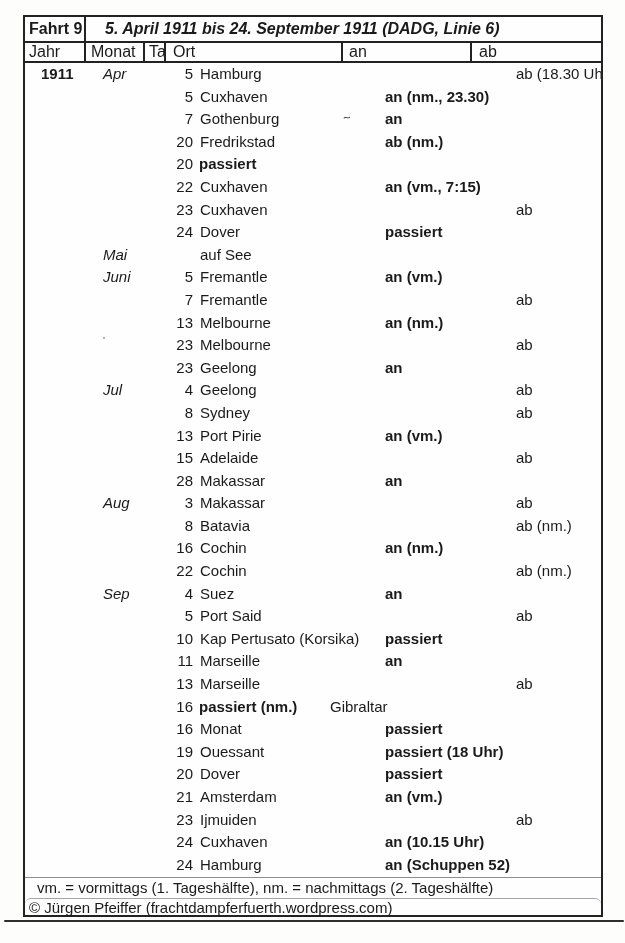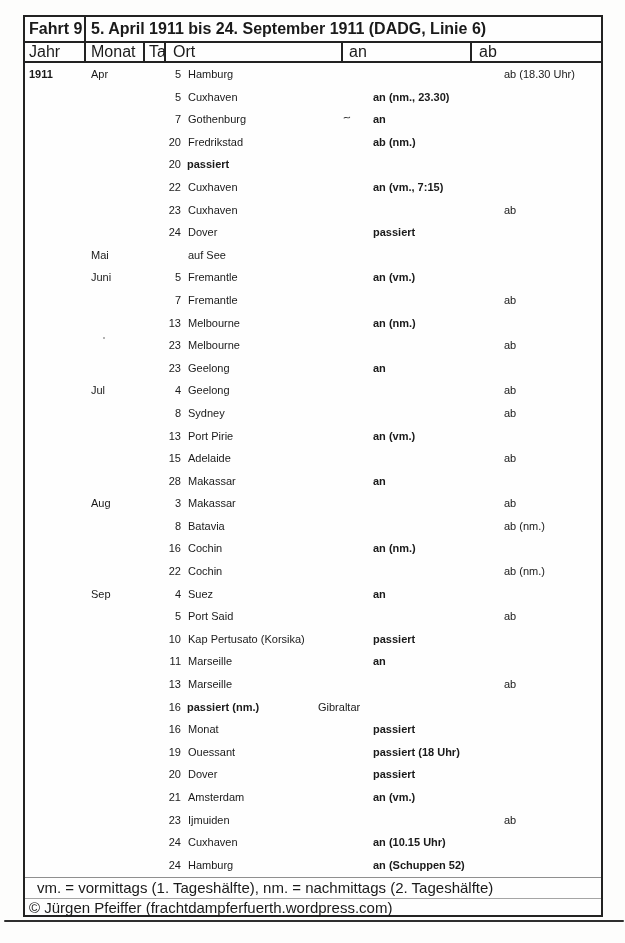--- a/index.html
+++ b/index.html
@@ -42,22 +42,23 @@
   }
   .hdr1 .fahrt-cell {
     width: 61px;
     flex: none;
     border-right: 2px solid #222;
     padding-left: 4px;
     box-sizing: border-box;
   }
   .hdr1 .title-cell {
     flex: 1;
-    padding-left: 5px;
+    padding-left: 19px;
     white-space: nowrap;
+    font-style: italic;
   }
   
   .hdr2 {
     display: flex;
     height: 18px;
     line-height: 18px;
     border-bottom: 2px solid #222;
     font-weight: normal;
     font-size: 16px;
     flex: none;
@@ -73,31 +74,32 @@
   .hdr2 .h-monat { width: 59px; padding-left: 5px; }
   .hdr2 .h-tag   { width: 21px; }
   .hdr2 .h-ort   { width: 177px; padding-left: 7px; }
   .hdr2 .h-an    { width: 129px; padding-left: 6px; }
   .hdr2 .h-ab    { flex: 1; border-right: none; padding-left: 7px; }
   
   .tbody {
     flex: none;
     height: 813.6px;
     overflow: hidden;
-    font-size: 11px;
+    font-size: 15px;
+    padding-left: 12px;
   }
   .trow {
     display: flex;
     height: 22.6px;
     line-height: 22.6px;
     white-space: nowrap;
   }
   .cell { flex: none; box-sizing: border-box; overflow: visible; }
   .cell-jahr  { width: 61px; padding-left: 4px; font-weight: bold; }
-  .cell-monat { width: 59px; padding-left: 5px; }
+  .cell-monat { width: 59px; padding-left: 5px; font-style: italic; }
   .cell-tag   { width: 36px; text-align: right; }
   .cell-ort   { width: 186px; padding-left: 7px; }
   .cell-an    { width: 130px; padding-left: 6px; font-weight: bold; }
   .cell-ab    { flex: 1; padding-left: 7px; }
   
   .legend-row {
     flex: none;
     height: 20px;
     line-height: 20px;
     border-top: 1px solid #8f8f8f;
@@ -105,20 +107,21 @@
     padding-left: 12px;
     white-space: nowrap;
   }
   .copyright-row {
     flex: 1;
     line-height: 18px;
     border-top: 1px solid #a5a5a5;
     font-size: 15px;
     padding-left: 4px;
     white-space: nowrap;
+    border-radius: 6px;
   }
   
   .artifact-tick {
     position: absolute;
     left: 343px;
     top: 110px;
     font-size: 13px;
     color: #3a3a3a;
     transform: rotate(-8deg);
   }

